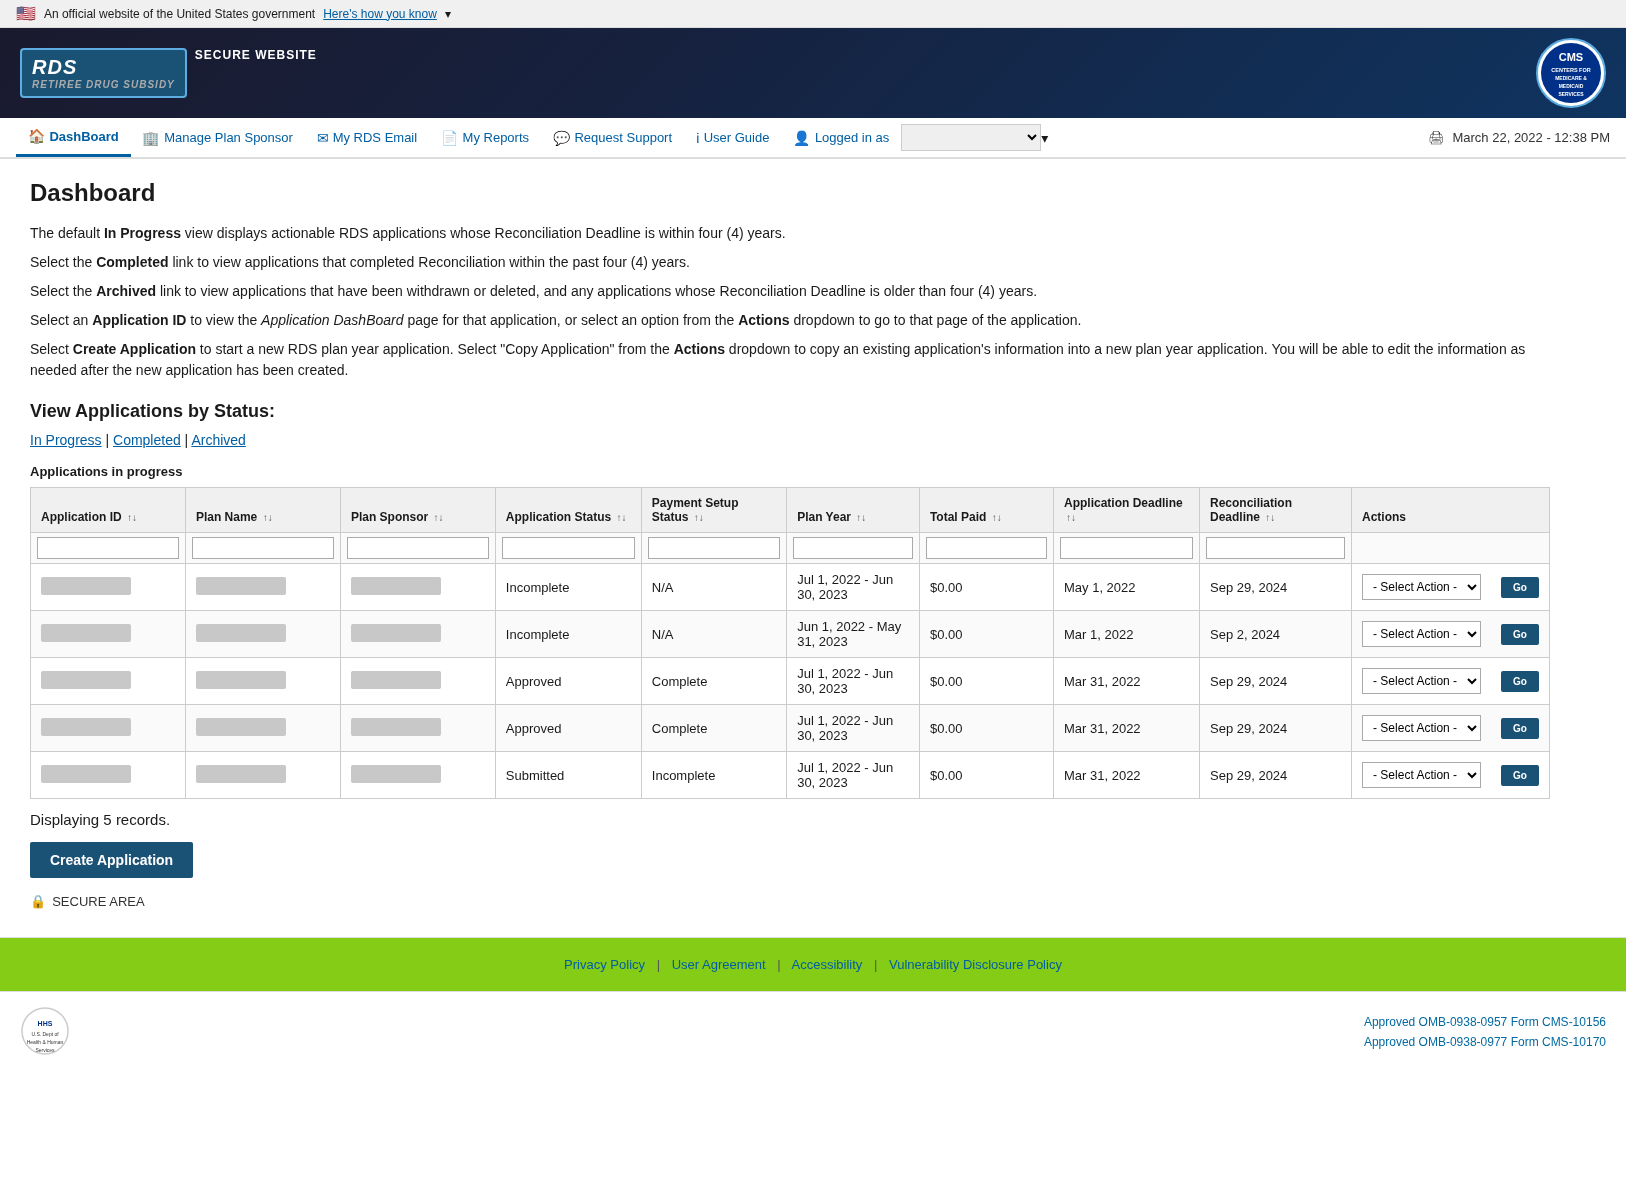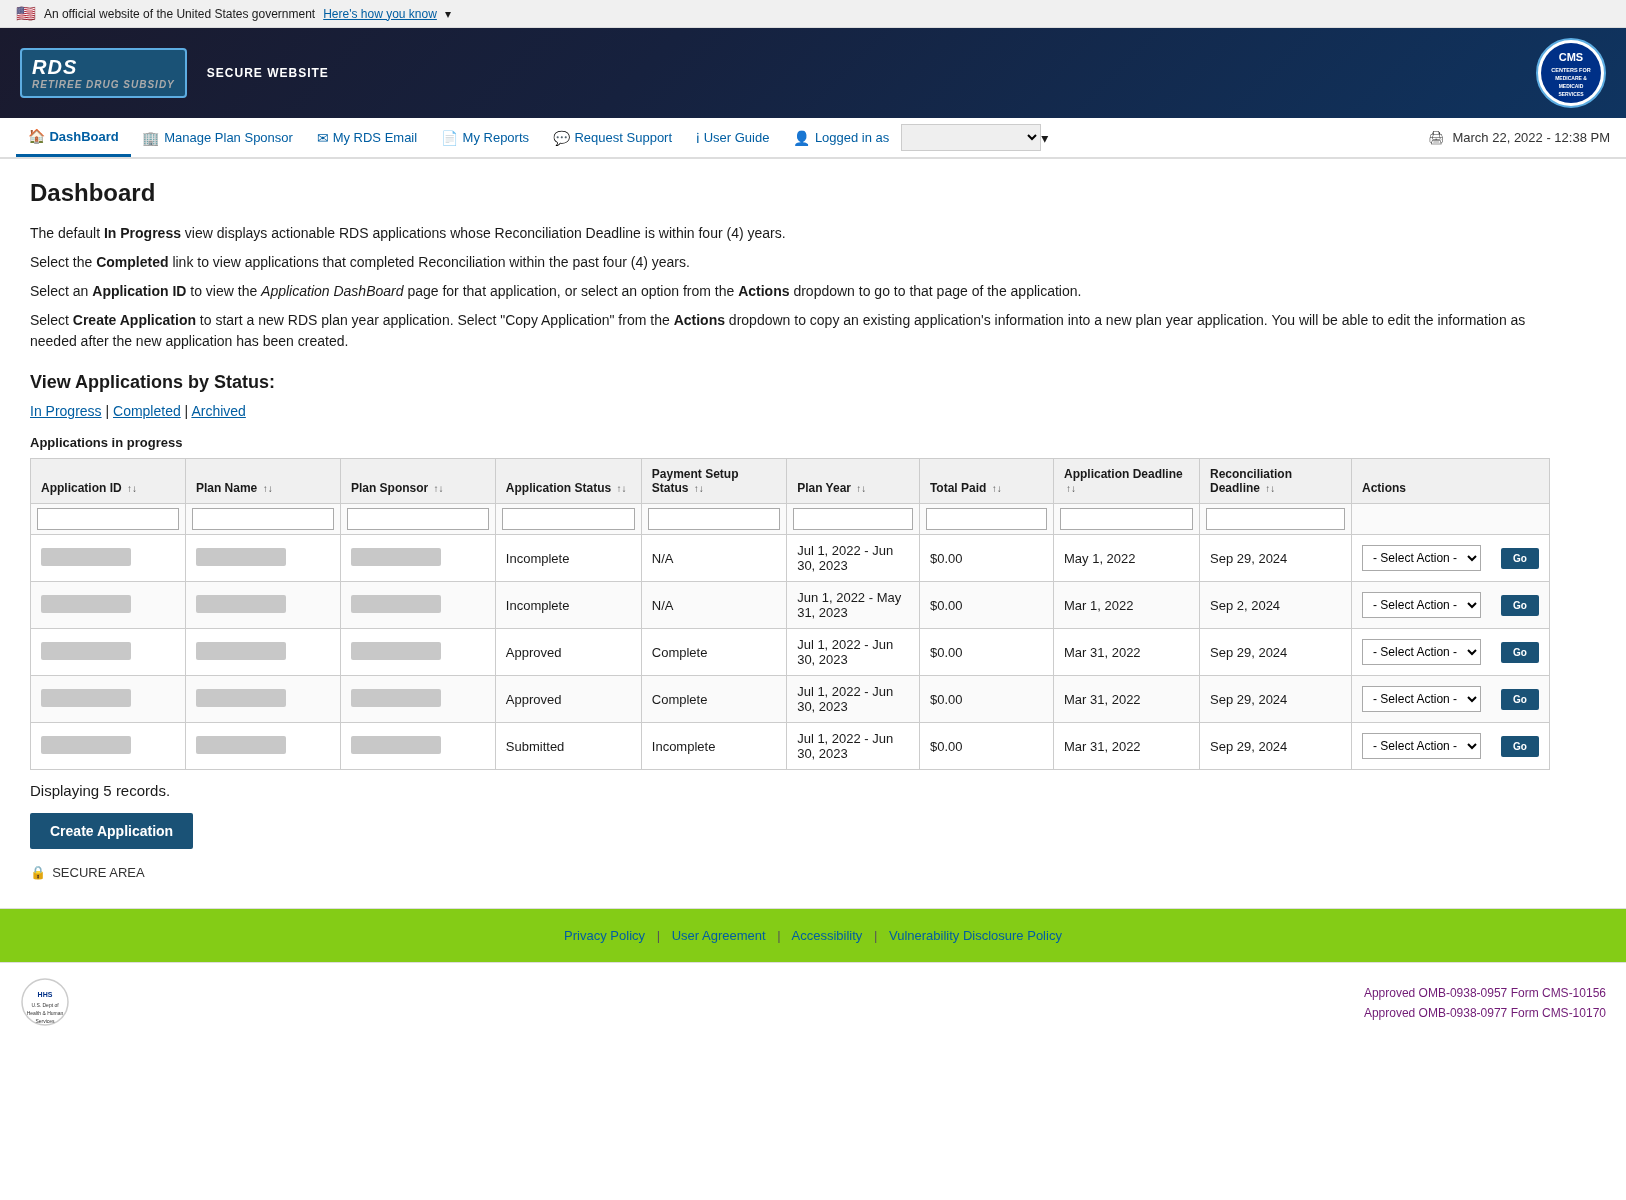--- a/index.html
+++ b/index.html
@@ -19,21 +19,21 @@
     .gov-banner a { color: #005ea2; }
 
     
     .site-header {
       background: linear-gradient(135deg, #1a1a2e 0%, #16213e 40%, #0f3460 100%);
       padding: 10px 20px;
       display: flex;
       align-items: center;
       justify-content: space-between;
     }
-    .logo-area { display: flex; align-items: center; gap: 20px; }
+    .logo-area { display: flex; gap: 8px; }
     .rds-logo {
       background: #1a5276;
       border: 2px solid #5dade2;
       border-radius: 4px;
       padding: 6px 10px;
       color: #fff;
       font-weight: bold;
       font-size: 20px;
       font-style: italic;
       letter-spacing: 1px;
@@ -202,21 +202,21 @@
     .footer-links .sep { color: #555; margin: 0 8px; }
 
     .footer-bottom {
       background: #fff;
       border-top: 1px solid #ddd;
       padding: 14px 20px;
       display: flex;
       align-items: center;
       justify-content: space-between;
     }
-    .omb-text { font-size: 12px; color: #701a75; text-align: left; line-height: 1.6; }
+    .omb-text { font-size: 12px; color: #0369a1; text-align: left; line-height: 1.6; }
   </style>
 </head>
 <body>
 
 <div class="gov-banner">
   <span class="flag">🇺🇸</span>
   <span>An official website of the United States government</span>
   <a href="#">Here's how you know</a>
   <span>▾</span>
 </div>
@@ -283,20 +283,23 @@
 </nav>
 
 <div class="main-content">
   <h1 class="page-title">Dashboard</h1>
 
   <p class="description-block">
     The default <b>In Progress</b> view displays actionable RDS applications whose Reconciliation Deadline is within four (4) years.
   </p>
   <p class="description-block">
     Select the <b>Completed</b> link to view applications that completed Reconciliation within the past four (4) years.
+  </p>
+  <p class="description-block">
+    Select the <b>Archived</b> link to view applications that have been withdrawn or deleted, and any applications whose Reconciliation Deadline is older than four (4) years.
   </p>
   <p class="description-block">
     Select an <b>Application ID</b> to view the <i>Application DashBoard</i> page for that application, or select an option from the <b>Actions</b> dropdown to go to that page of the application.
   </p>
   <p class="description-block">
     Select <b>Create Application</b> to start a new RDS plan year application. Select "Copy Application" from the <b>Actions</b> dropdown to copy an existing application's information into a new plan year application. You will be able to edit the information as needed after the new application has been created.
   </p>
 
   <h2 class="section-title">View Applications by Status:</h2>
 

